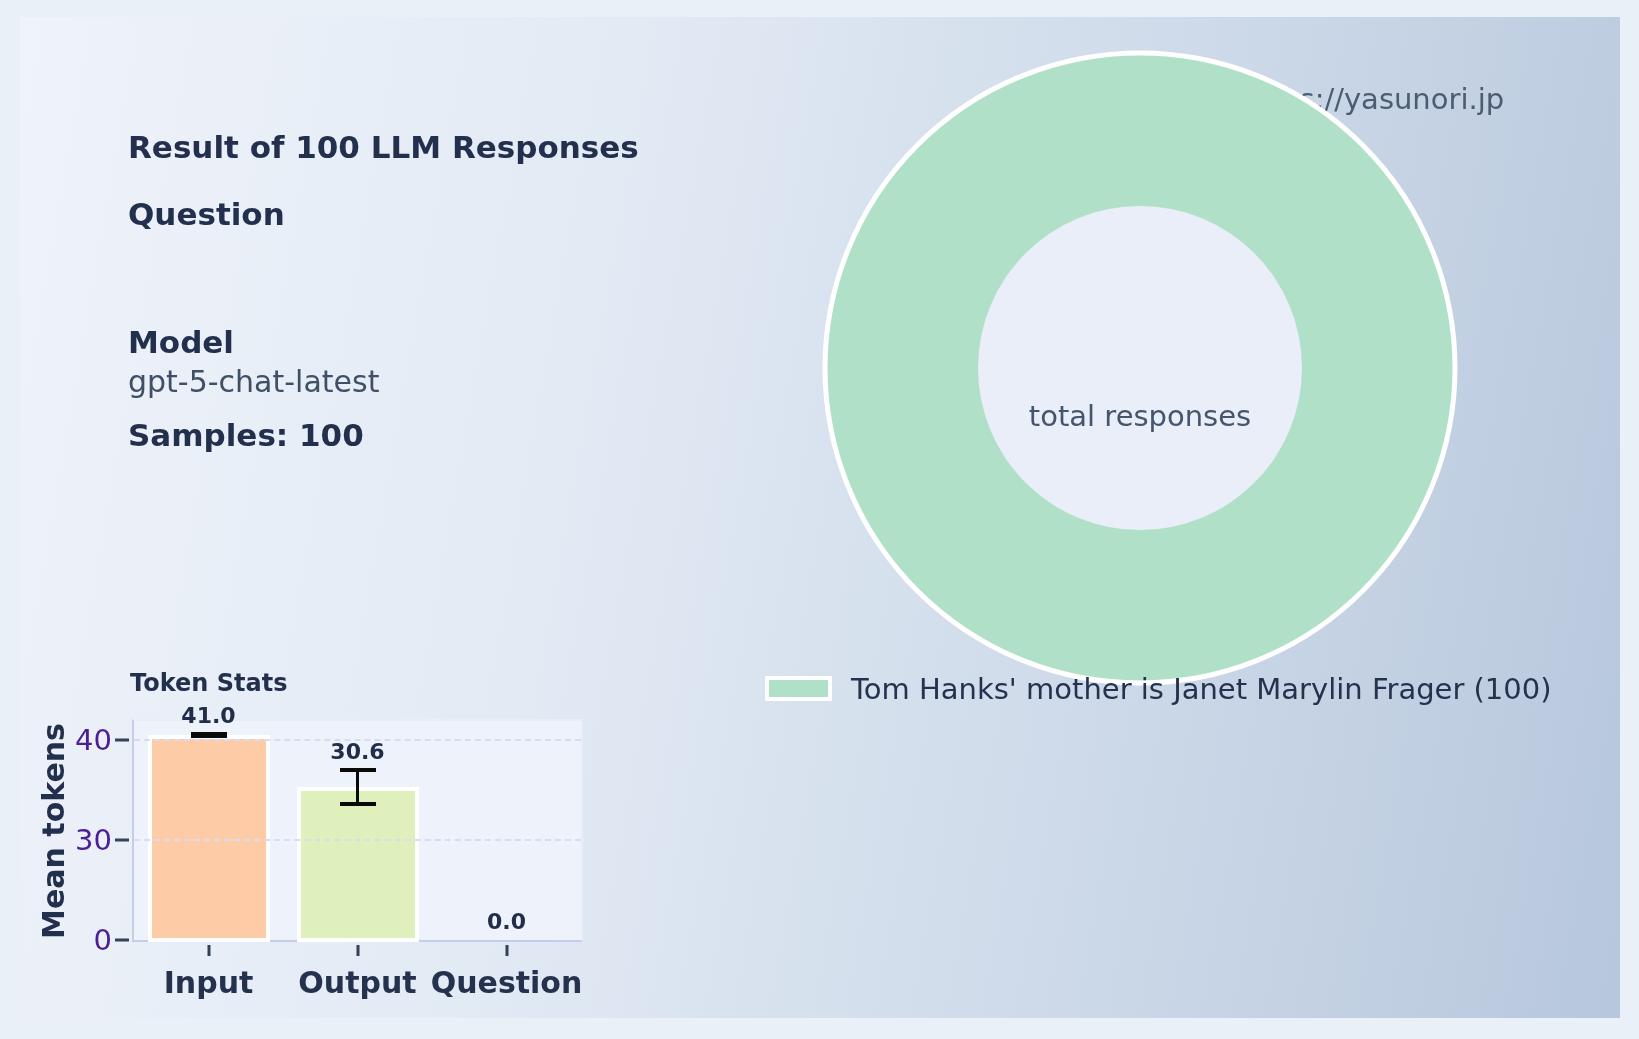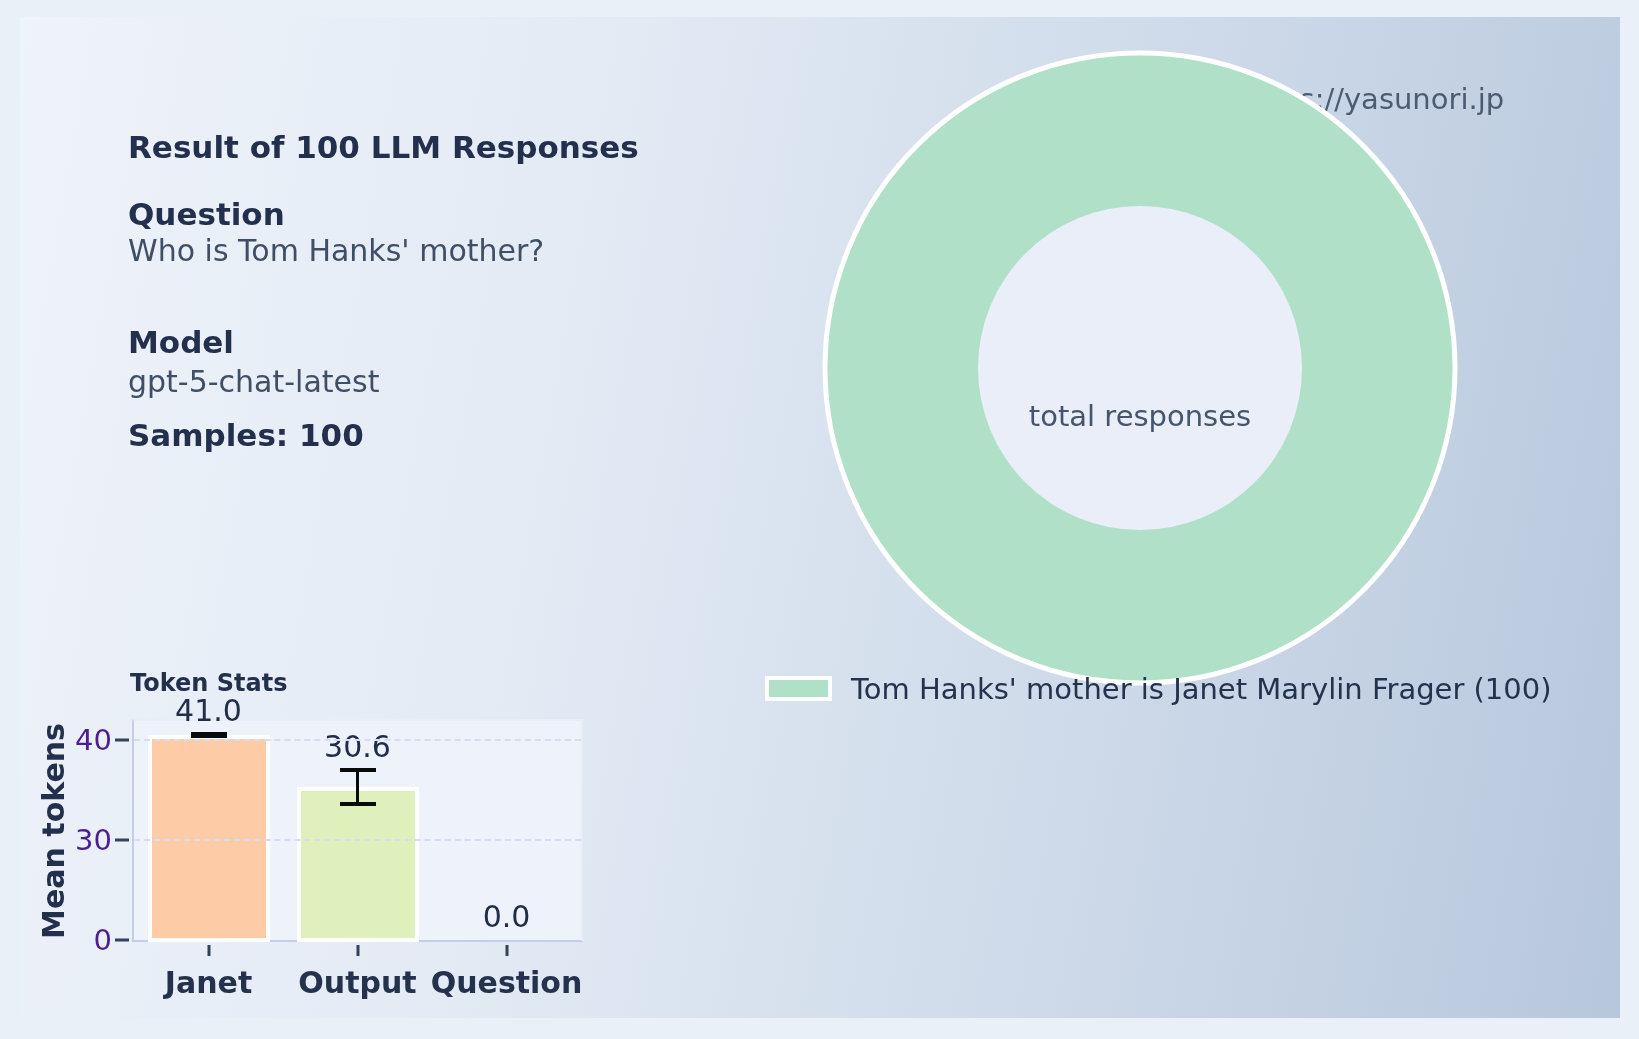--- a/index.html
+++ b/index.html
@@ -30,40 +30,39 @@
   .plot{left:132px;top:719px;width:447px;height:219px;background:#edf2fb;
         border-style:solid;border-width:2px;
         border-color:#e8edf8 #e8edf8 #c5cde8 #c5cde8;overflow:visible;}
   .chart-title{left:-4px;top:-52px;font-size:24px;white-space:nowrap;}
   .ylab{left:-81px;top:110px;transform:translate(-50%,-50%) rotate(-90deg);
         font-size:30px;white-space:nowrap;}
   .gridline{position:absolute;left:0;width:100%;height:0;border-top:2px dashed #d8dcf0;}
   .bar{position:absolute;bottom:-2px;width:122px;box-sizing:border-box;
        border:4px solid #ffffff;}
   .err{position:absolute;transform:translateX(0);}
-  .barval{position:absolute;transform:translateX(-50%);font-size:30px;font-weight:normal;
+  .barval{position:absolute;transform:translateX(-50%);font-size:22px;font-weight:bold;
           color:#202e4a;white-space:nowrap;}
   .ytick{position:absolute;left:-97px;width:75px;text-align:right;font-size:29px;
          color:#4c1d95;transform:translateY(50%);line-height:1;}
   .ytick-dash{position:absolute;left:-19px;width:14px;height:3px;background:#32425c;
               transform:translateY(50%);}
   .xtick-dash{position:absolute;bottom:-16px;width:3px;height:11px;background:#32425c;
               transform:translateX(-50%);}
   .xlabel{position:absolute;bottom:-60px;transform:translateX(-50%);font-size:30px;
           font-weight:bold;color:#24324e;white-space:nowrap;}
 </style>
 </head>
 <body>
 
 <div class="stage">
   <div class="card"></div>
 
   <div class="abs h main-title">Result of 100 LLM Responses</div>
   <div class="abs h q-head">Question</div>
-  <div class="abs body-txt q-text">Who is Tom Hanks' mother?</div>
   <div class="abs h m-head">Model</div>
   <div class="abs body-txt m-text">gpt-5-chat-latest</div>
   <div class="abs h s-head">Samples: 100</div>
 
   <div class="abs watermark">https://yasunori.jp</div>
 
   <svg class="abs donut-svg" width="636" height="636" viewBox="0 0 636 636">
     <circle cx="318" cy="318" r="315" fill="#b1e0c8" stroke="#ffffff" stroke-width="5"></circle>
     <circle cx="318" cy="318" r="162" fill="#e9eef8"></circle>
   </svg>
@@ -87,21 +86,21 @@
     <div class="ytick" style="bottom: 100px;">30</div>
     <div class="ytick" style="bottom: 200px;">40</div>
     <div class="ytick-dash" style="bottom: 0px;"></div>
     <div class="ytick-dash" style="bottom: 100px;"></div>
     <div class="ytick-dash" style="bottom: 200px;"></div>
 
     <div class="xtick-dash" style="left: 74.5px;"></div>
     <div class="xtick-dash" style="left: 223.5px;"></div>
     <div class="xtick-dash" style="left: 372.5px;"></div>
 
-    <div class="xlabel" style="left: 74.5px;">Janet</div>
+    <div class="xlabel" style="left: 74.5px;">Input</div>
     <div class="xlabel" style="left: 223.5px;">Output</div>
     <div class="xlabel" style="left: 372.5px;">Question</div>
   <div class="gridline" style="bottom: 99px;"></div>
       <div class="gridline" style="bottom: 199px;"></div>
       <div class="err" style="left: 73px; bottom: 204px; width: 3px; height: 2px; background: rgb(10, 10, 10);"></div>
       <div class="err" style="left: 56.5px; bottom: 204px; width: 36px; height: 4px; background: rgb(10, 10, 10);"></div>
       <div class="err" style="left: 56.5px; bottom: 202px; width: 36px; height: 4px; background: rgb(10, 10, 10);"></div>
       <div class="err" style="left: 222px; bottom: 136px; width: 3px; height: 34px; background: rgb(10, 10, 10);"></div>
       <div class="err" style="left: 205.5px; bottom: 168px; width: 36px; height: 4px; background: rgb(10, 10, 10);"></div>
       <div class="err" style="left: 205.5px; bottom: 134px; width: 36px; height: 4px; background: rgb(10, 10, 10);"></div>

